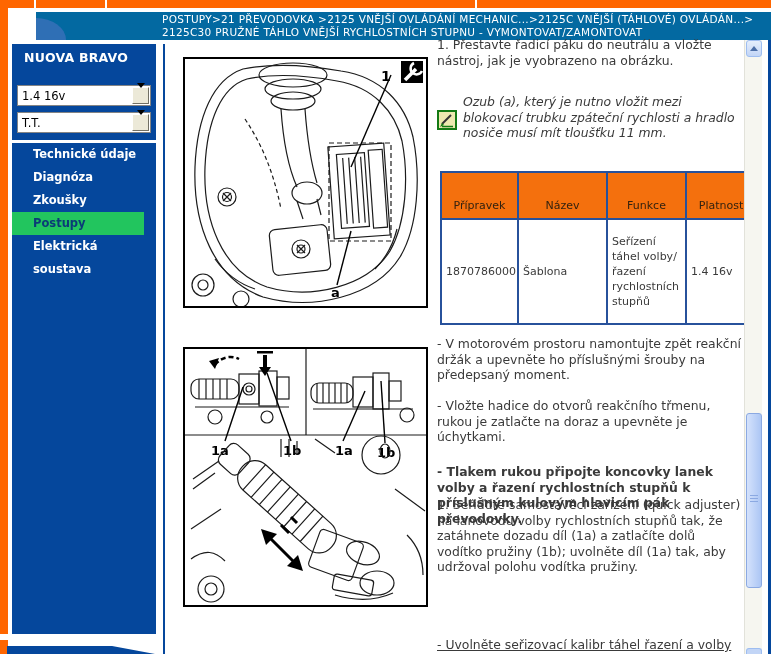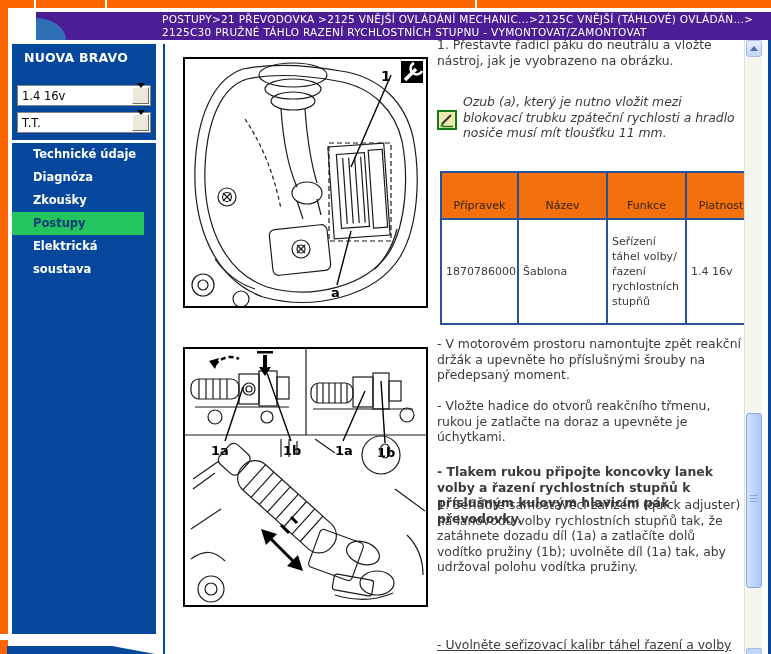--- a/index.html
+++ b/index.html
@@ -12,21 +12,21 @@
   
   .top-bar { position:absolute; left:0; top:0; width:771px; height:8px; background:#FF6600; }
   .top-bar .gap { position:absolute; top:0; width:2px; height:8px; background:#fff; }
   .left-strip { position:absolute; left:0; top:8px; width:8px; height:626px; background:#FF6600; }
   .left-strip-foot { position:absolute; left:0; top:640px; width:8px; height:14px; background:#FF6600; }
   .right-frame { position:absolute; left:768px; top:40px; width:3px; height:614px; background:#05479C; }
   .v-line { position:absolute; left:163px; top:44px; width:2px; height:610px; background:#05479C; }
   .footer-bar { position:absolute; left:7px; top:646px; width:148px; height:8px; background:#05479C;
     clip-path:polygon(0 0,71% 0,100% 100%,0 100%); }
   
-  .header { position:absolute; left:36px; top:12px; width:735px; height:28px; background:#4c1d95; }
+  .header { position:absolute; left:36px; top:12px; width:735px; height:28px; background:#0369a1; }
   .swoosh { position:absolute; left:0; bottom:0; width:30px; height:22px; background:#2F6FB5;
     border-top-right-radius:30px 22px; }
   .breadcrumb { position:absolute; left:126px; top:1px; width:600px; color:#fff;
     font-size:10.5px; line-height:13px; letter-spacing:0.3px; white-space:nowrap; }
   
   .sidebar { position:absolute; left:12px; top:44px; width:144px; height:590px; background:#05479C; }
   .sb-title { padding:6px 0 0 12px; color:#fff; font-weight:bold; font-size:12.5px; letter-spacing:0.2px; }
   .combo { position:absolute; left:5px; width:134px; height:21px; background:#fff;
     border:1px solid #848484; }
   .combo.c1 { top:41px; } .combo.c2 { top:68px; }
@@ -91,21 +91,21 @@
   <div class="left-strip"></div>
   <div class="left-strip-foot"></div>
   <div class="right-frame"></div>
   <div class="v-line"></div>
   <div class="footer-bar"></div>
 
   <div class="header">
     <div class="swoosh"></div>
     <div class="breadcrumb">
       <div>POSTUPY&gt;21 PŘEVODOVKA &gt;2125 VNĚJŠÍ OVLÁDÁNÍ MECHANIC...&gt;2125C VNĚJŠÍ (TÁHLOVÉ) OVLÁDÁN...&gt;</div>
-      <div>2125C30 PRUŽNÉ TÁHLO RAZENÍ RYCHLOSTNÍCH STUPNU - VYMONTOVAT/ZAMONTOVAT</div>
+      <div>2125C30 PRUŽNÉ TÁHLO VNĚJŠÍ RYCHLOSTNÍCH STUPNU - VYMONTOVAT/ZAMONTOVAT</div>
     </div>
   </div>
 
   <div class="sidebar">
     <div class="sb-title">NUOVA BRAVO</div>
 
     <div class="combo c1">
       <span class="combo-text">1.4 16v</span>
       <span class="combo-btn">
         <span class="tri-down"></span>

